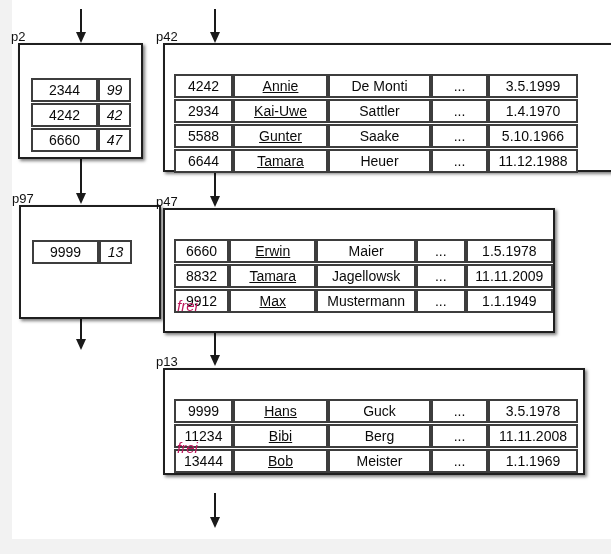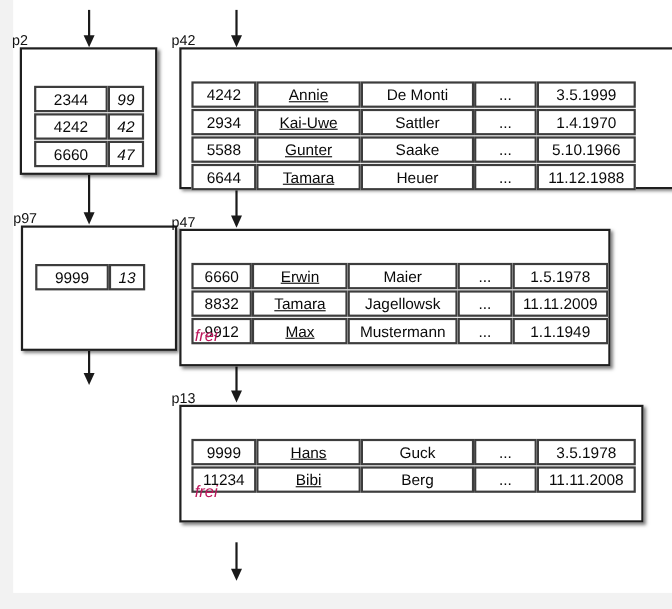--- a/index.html
+++ b/index.html
@@ -214,17 +214,24 @@
         <td class="lc3">...</td>
         <td class="lc4">3.5.1978</td>
       </tr>
       <tr>
         <td class="lc0">11234</td>
         <td class="lc1">Bibi</td>
         <td class="lc2">Berg</td>
         <td class="lc3">...</td>
         <td class="lc4">11.11.2008</td>
       </tr>
+      <tr>
+        <td class="lc0">13444</td>
+        <td class="lc1">Bob</td>
+        <td class="lc2">Meister</td>
+        <td class="lc3">...</td>
+        <td class="lc4">1.1.1969</td>
+      </tr>
     </tbody>
       </table>
     <div class="frei-label">frei</div>
   </div>
 </div>
 
 </body></html>

